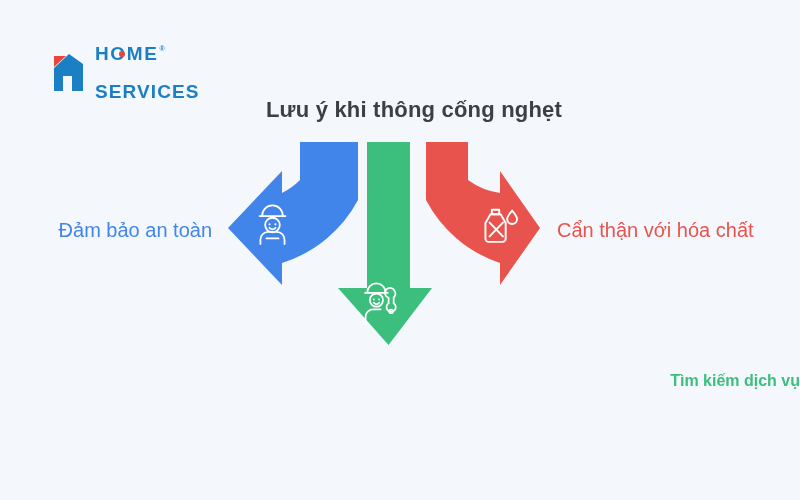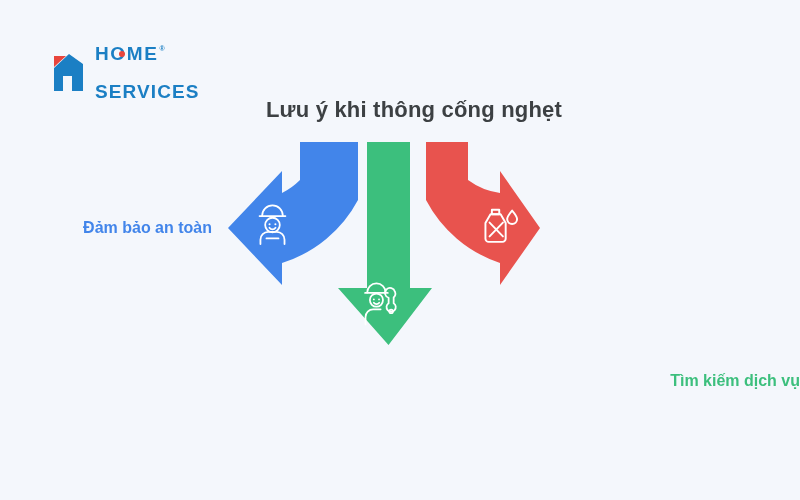--- a/index.html
+++ b/index.html
@@ -95,22 +95,22 @@
     position: absolute;
     left: 0;
     top: 0;
     width: 800px;
     height: 500px;
   }
 
   
   .side-label {
     position: absolute;
-    font-size: 16px;
-    font-weight: 700;
+    font-size: 20px;
+    font-weight: 400;
     white-space: nowrap;
   }
   #label-left {
     right: 588px;
     top: 219px;
     color: #4285ea;
     text-align: right;
   }
   #label-right {
     left: 557px;
@@ -220,18 +220,19 @@
       <path d="M14 4 h8 v5 h-8 Z"></path>
       <path d="M12.5 9 h11 l5.5 9.5 v17 a3.5 3.5 0 0 1 -3.5 3.5 h-15 a3.5 3.5 0 0 1 -3.5 -3.5 v-17 Z"></path>
       <line x1="11.5" y1="18" x2="26" y2="33"></line>
       <line x1="26" y1="18" x2="11.5" y2="33"></line>
       <path d="M36 5 c3.6 4.2 5.4 6.8 5.4 9.1 a5.4 5.4 0 0 1 -10.8 0 C30.6 11.8 32.4 9.2 36 5 Z"></path>
     </g>
   </svg>
 
   <div class="side-label" id="label-left">Đảm bảo an toàn</div>
 
+  <div class="side-label" id="label-right">Cẩn thận với hóa chất</div>
 
   <div id="label-bottom">
     <div>Tìm kiếm dịch vụ</div>
   </div>
 
 </div>
 
 </body></html>

